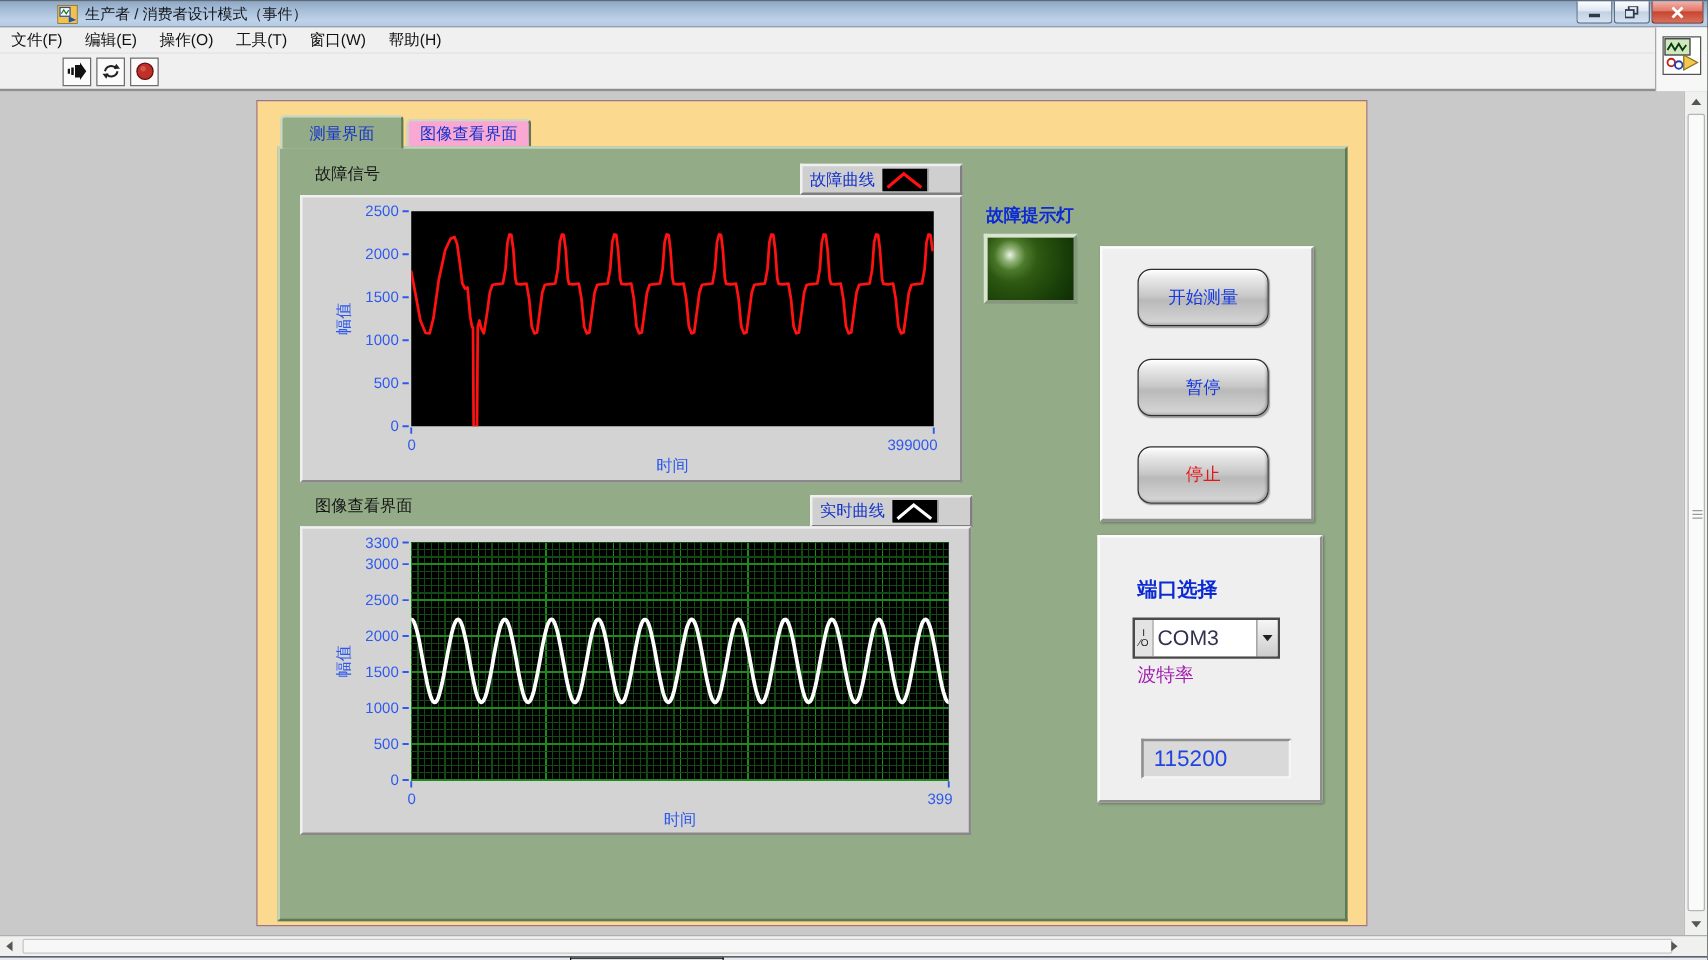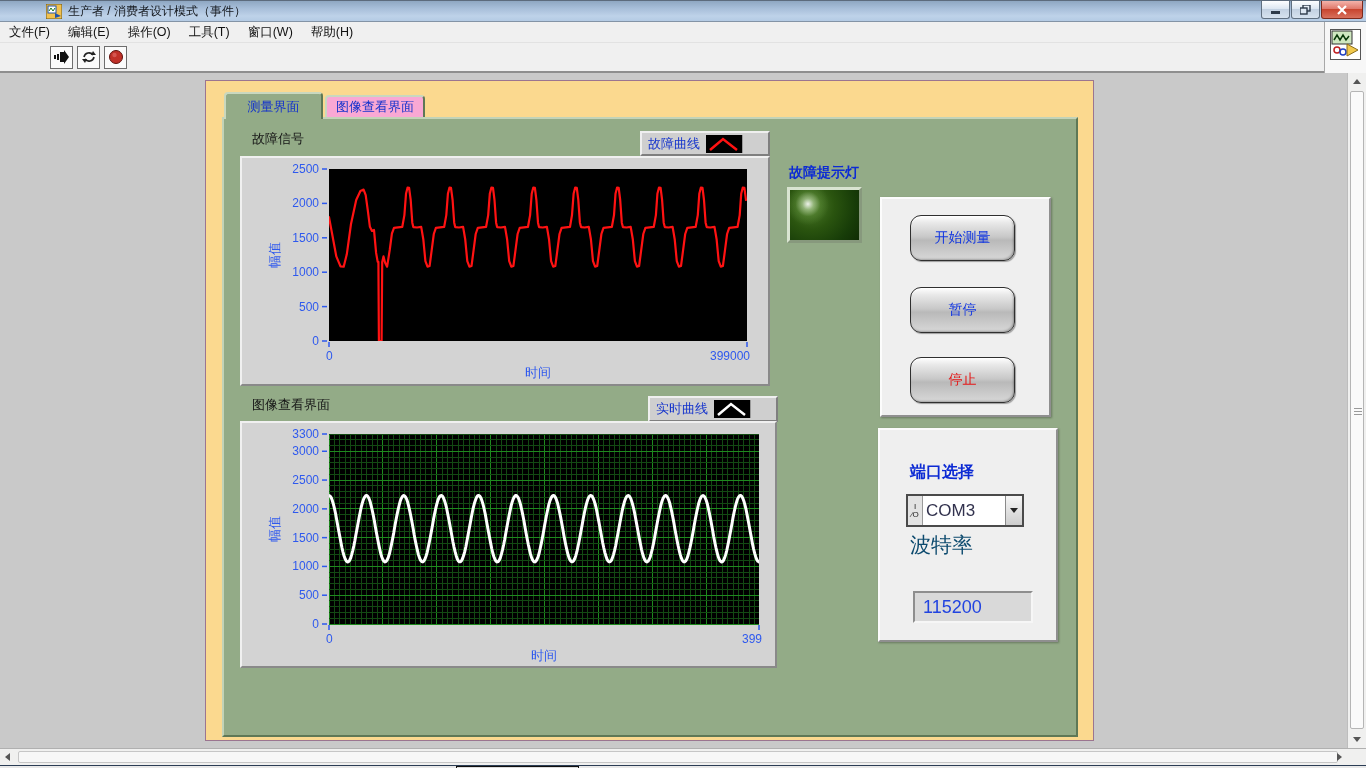--- a/index.html
+++ b/index.html
@@ -81,21 +81,21 @@
 
   .port-title{position:absolute;left:910px;top:462px;font-size:16px;font-weight:bold;color:#0c2ad4;z-index:4;}
   .combo{position:absolute;left:906px;top:494px;width:118px;height:33px;border:2px solid #4a4a4a;background:#fff;
     display:flex;align-items:stretch;z-index:4;}
   .combo .io{width:15px;background:#e3e3e3;border-right:1px solid #9a9a9a;font-size:8px;line-height:8px;
     display:flex;flex-direction:column;align-items:center;justify-content:center;color:#222;}
   .combo .val{flex:1;font-size:17px;color:#32324e;display:flex;align-items:center;padding-left:3px;background:#fff;}
   .combo .dd{width:17px;border-left:1px solid #8a8a8a;background:linear-gradient(180deg,#f6f6f6,#cdcdcd);
     display:flex;align-items:center;justify-content:center;}
   .dd-tri{width:0;height:0;border-left:4px solid transparent;border-right:4px solid transparent;border-top:5px solid #222;}
-  .baud-label{position:absolute;left:910px;top:531px;font-size:21px;color:#0c4a6e;z-index:4;font-family:Liberation Mono, monospace;}
+  .baud-label{position:absolute;left:910px;top:531px;font-size:15px;color:#a21caf;z-index:4;font-family:Liberation Mono, monospace;}
   .baud-box{position:absolute;left:913px;top:556px;width:120px;height:32px;background:#d9d9d9;z-index:4;
     border:2px solid;border-color:#8e8e8e #f6f6f6 #f6f6f6 #8e8e8e;
     font-size:18px;color:#2244e0;display:flex;align-items:center;padding-left:8px;margin-top:35px;}
 </style>
 </head>
 <body>
 
 <div class="window">
 
   <div class="titlebar">

